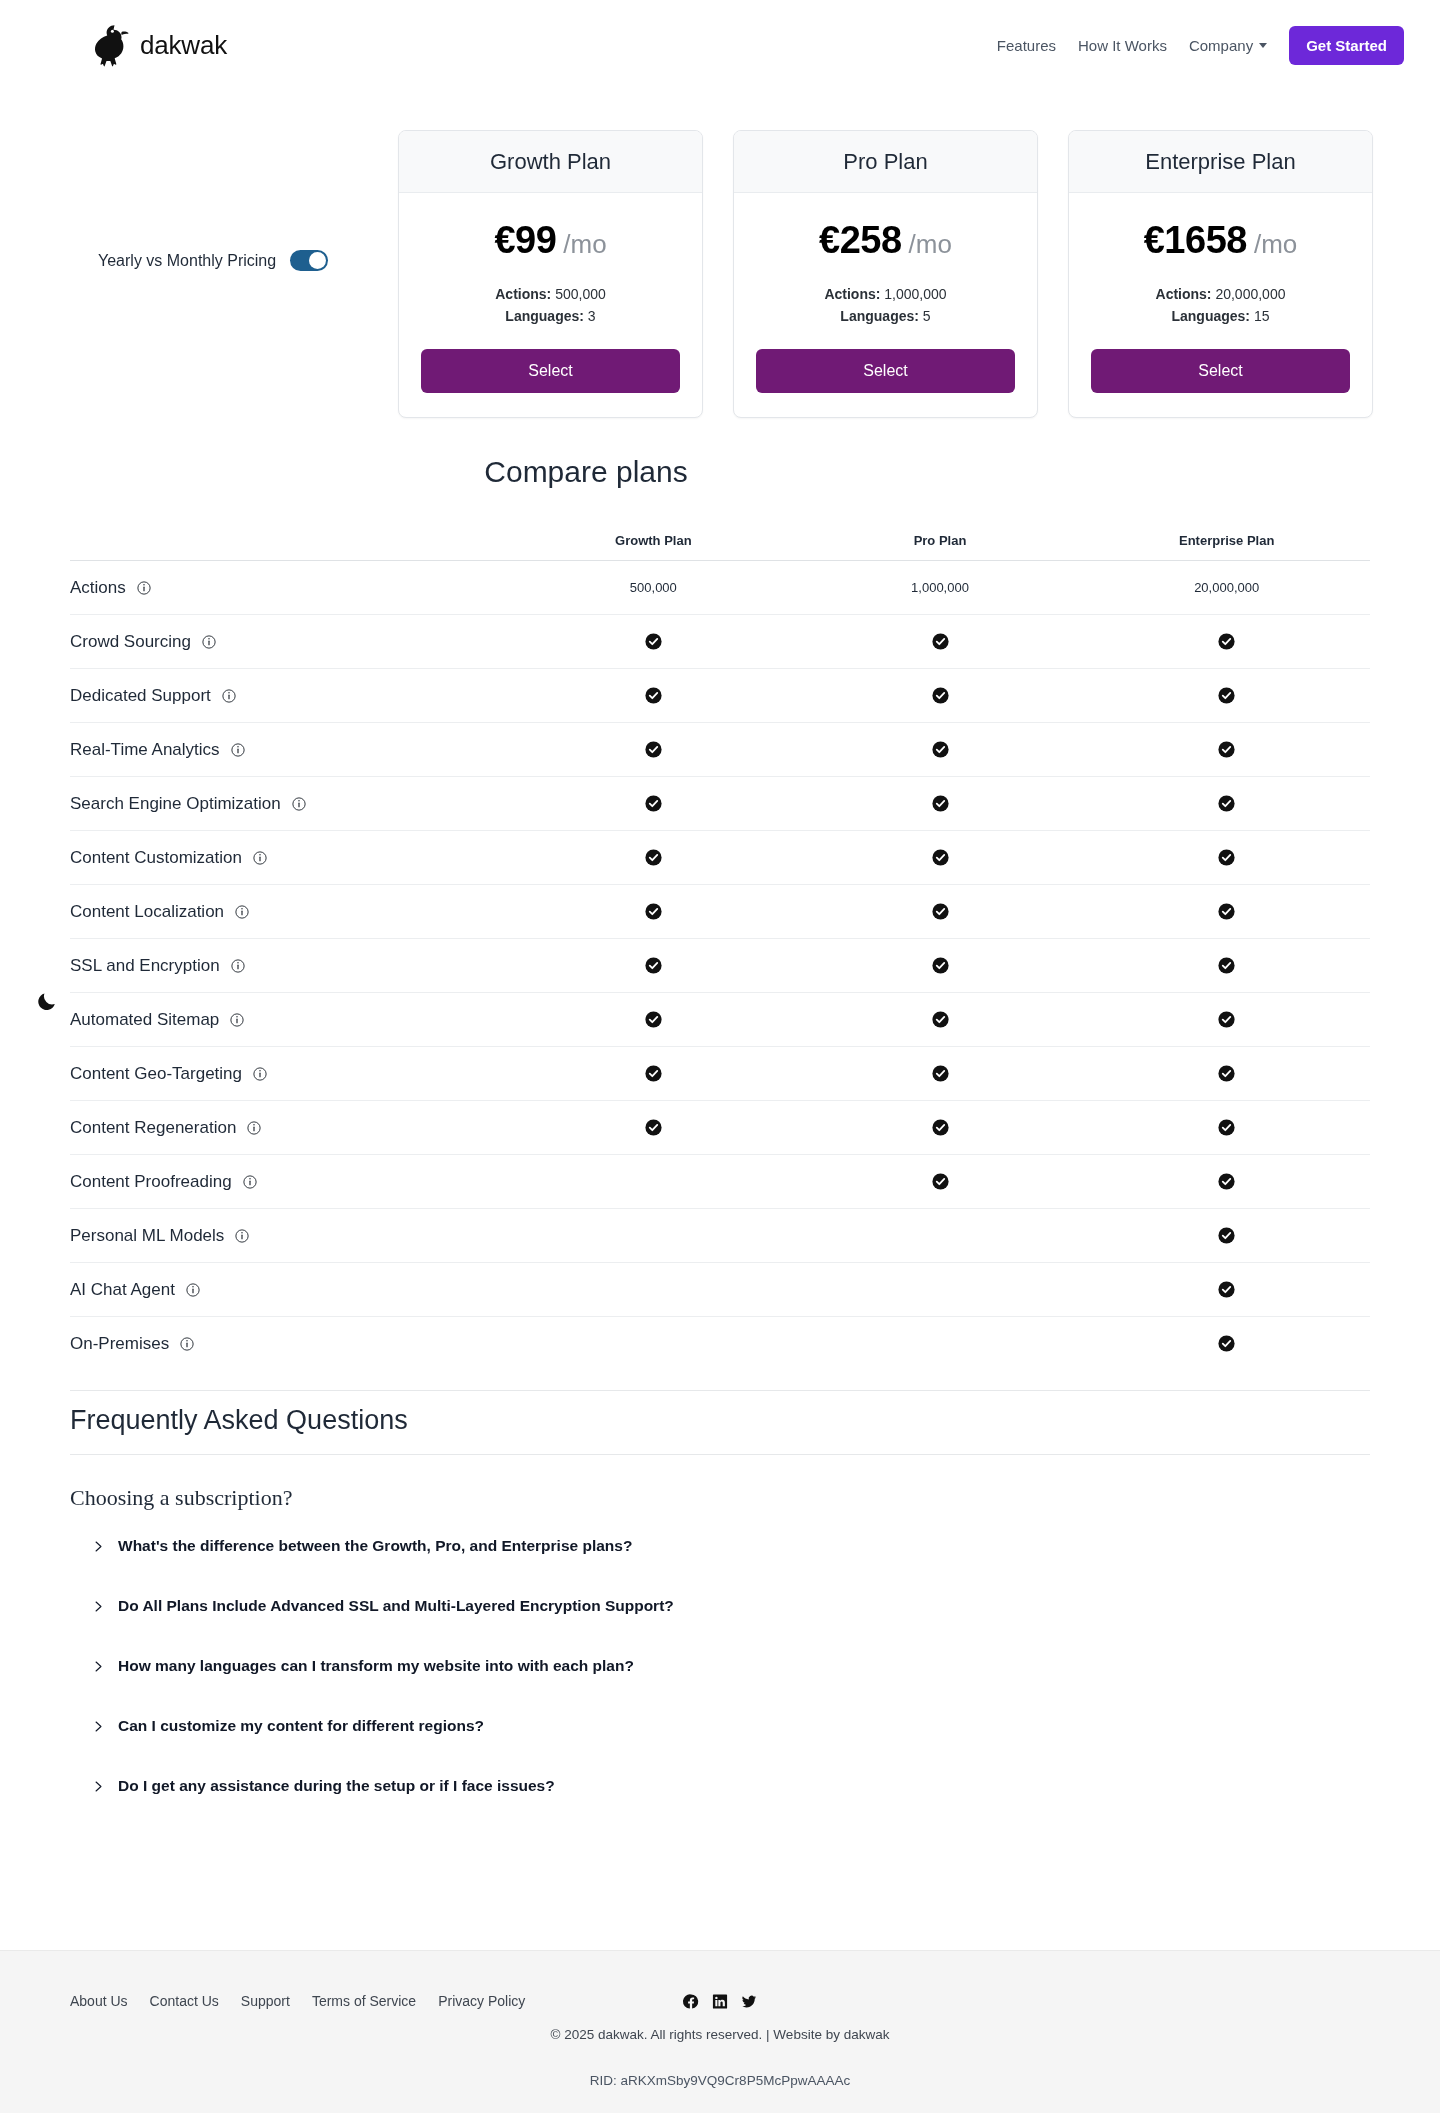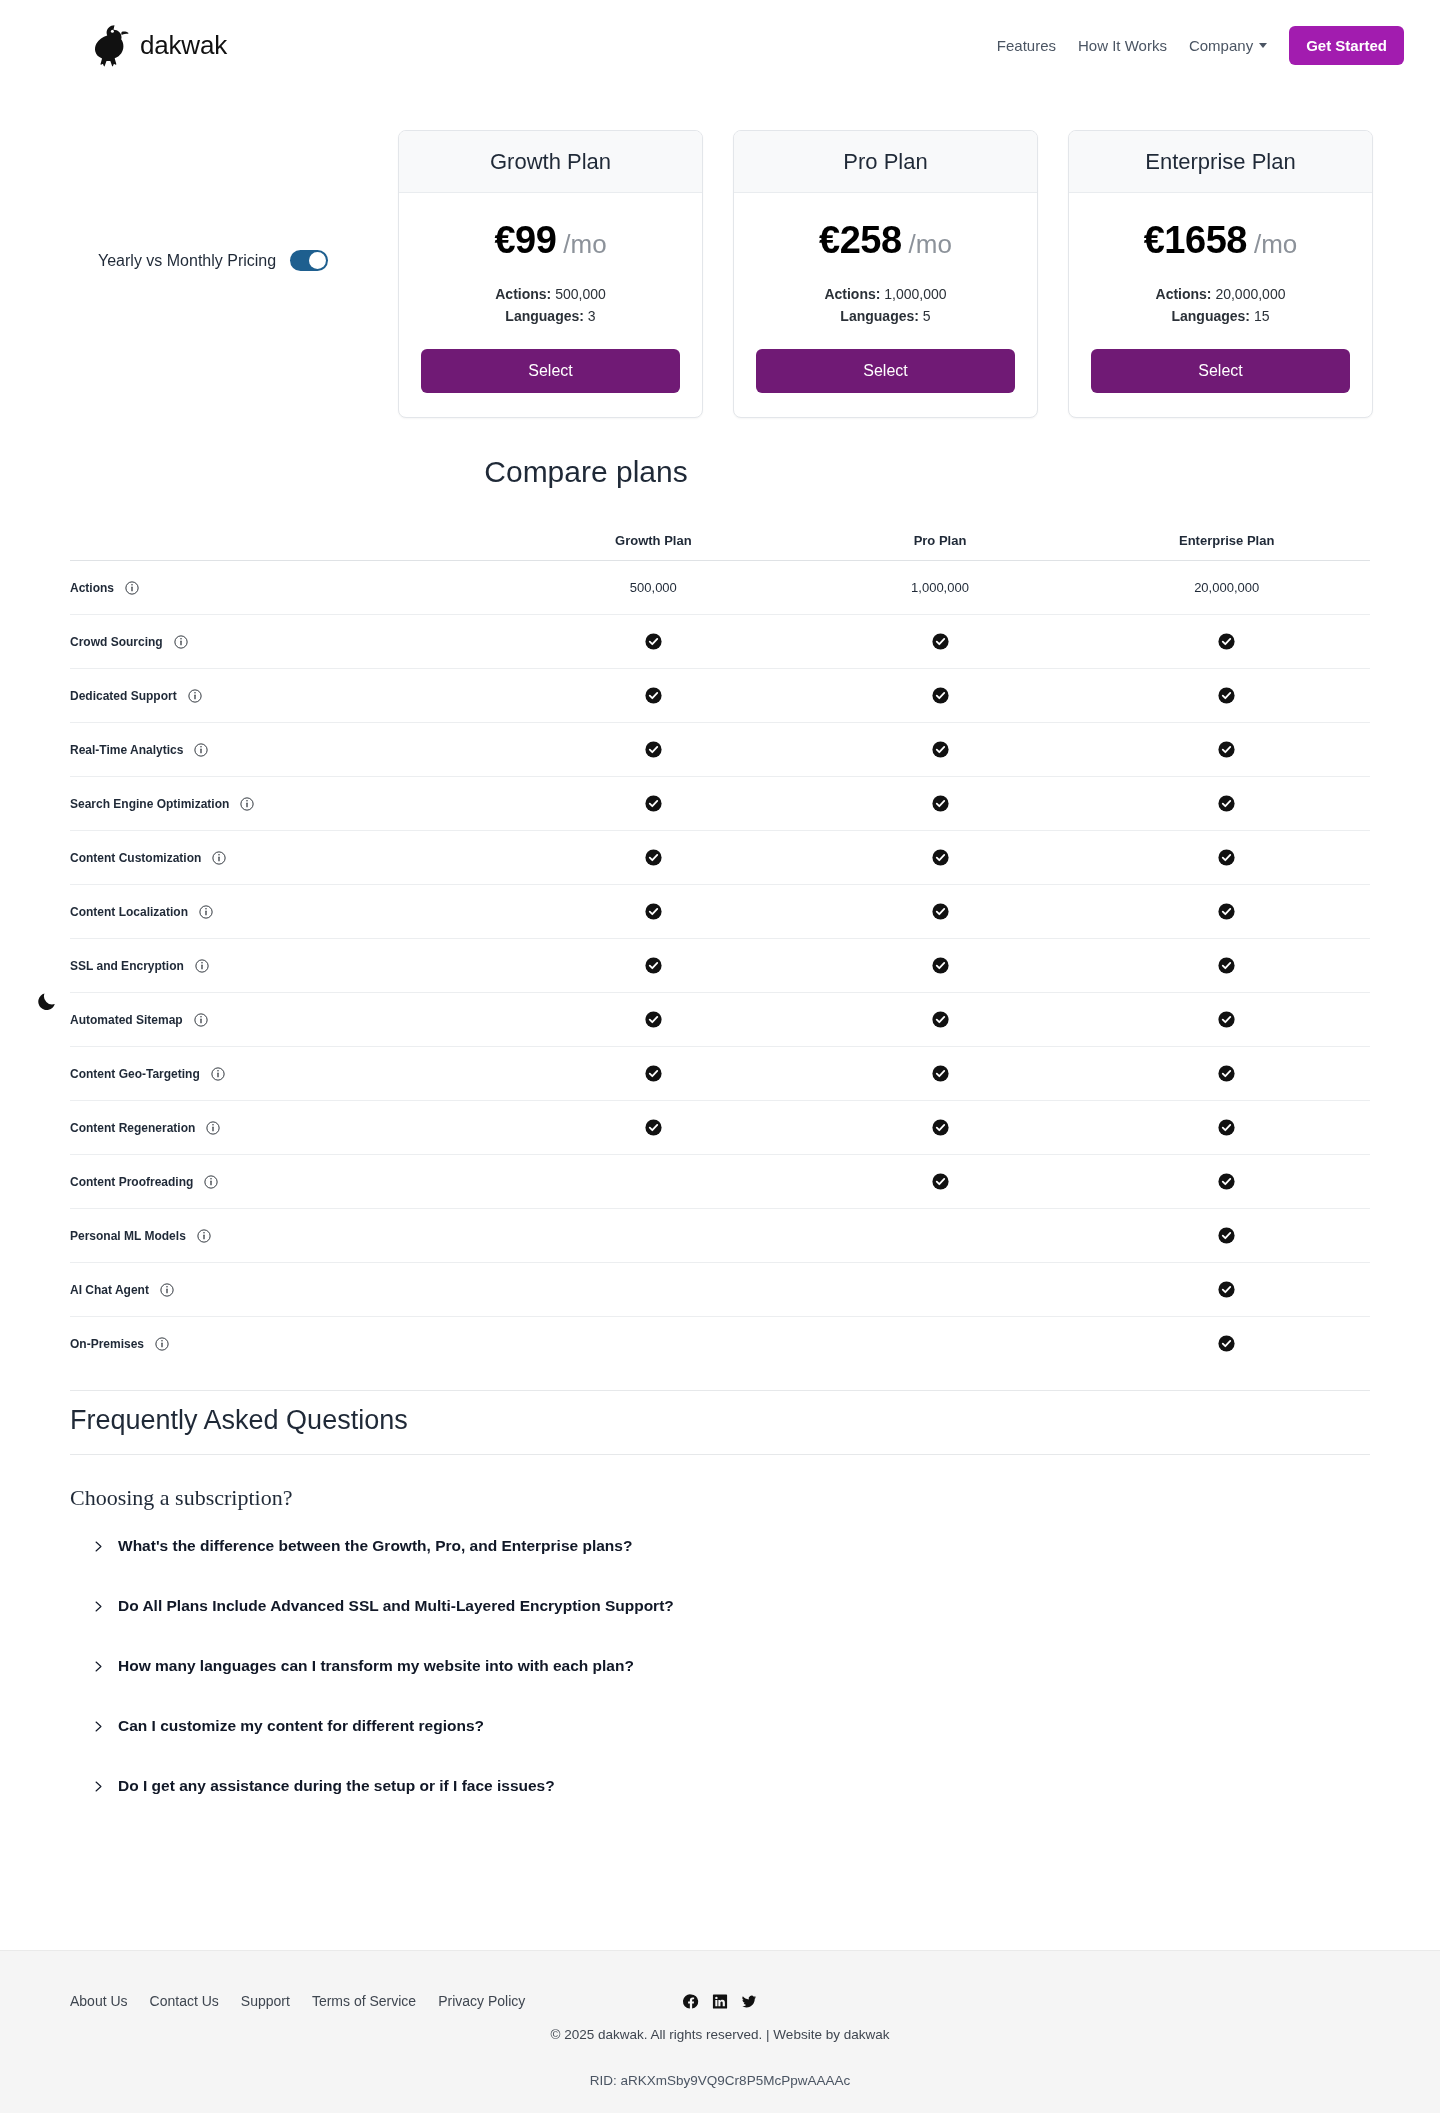--- a/index.html
+++ b/index.html
@@ -27,21 +27,21 @@
   .brand-logo { width: 42px; height: 48px; display: block; }
   .brand-name { font-size: 26px; font-weight: 400; letter-spacing: -0.2px; color: #111; }
 
   .nav-right { margin-left: auto; display: flex; align-items: center; gap: 22px; }
   .nav-link {
     font-size: 15px; color: #4b5563; text-decoration: none; white-space: nowrap;
   }
   .nav-company { display: flex; align-items: center; gap: 6px; }
   .caret { width: 0; height: 0; border-left: 4px solid transparent; border-right: 4px solid transparent; border-top: 5px solid #4b5563; display: inline-block; }
   .btn-started {
-    background: #a21caf; color: #fff; font-size: 15px; font-weight: 700;
+    background: #6d28d9; color: #fff; font-size: 15px; font-weight: 700;
     border: none; border-radius: 6px; padding: 11px 17px; cursor: pointer;
     white-space: nowrap;
   }
 
   
   .toggle-wrap {
     position: absolute; left: 98px; top: 250px;
     display: flex; align-items: center; gap: 14px;
   }
   .toggle-label { font-size: 16px; color: #1f2937; white-space: nowrap; }
@@ -89,21 +89,21 @@
   .th-feature { width: 440px; }
   .th-plan { flex: 1; text-align: center; font-size: 13px; font-weight: 700; color: #1f2937; }
 
   .trow {
     display: flex; align-items: center; height: 54px;
     border-top: 1px solid #eceef0;
   }
   .trow:first-of-type { border-top: 1px solid #dfe2e5; }
   .td-feature {
     width: 440px; display: flex; align-items: center; gap: 11px;
-    font-size: 12px; font-weight: 700; color: #1f2937;
+    font-size: 17px; font-weight: 400; color: #1f2937;
   }
   .td-val { flex: 1; text-align: center; font-size: 13px; color: #1f2937; }
   .td-check { flex: 1; display: flex; align-items: center; justify-content: center; }
 
   .info-icon { width: 14px; height: 14px; flex: none; display: block; cursor: pointer; }
   .check { width: 17px; height: 17px; display: block; }
 
   .moon {
     position: absolute; left: 36px; top: 990px; width: 22px; height: 22px; cursor: pointer;
   }

